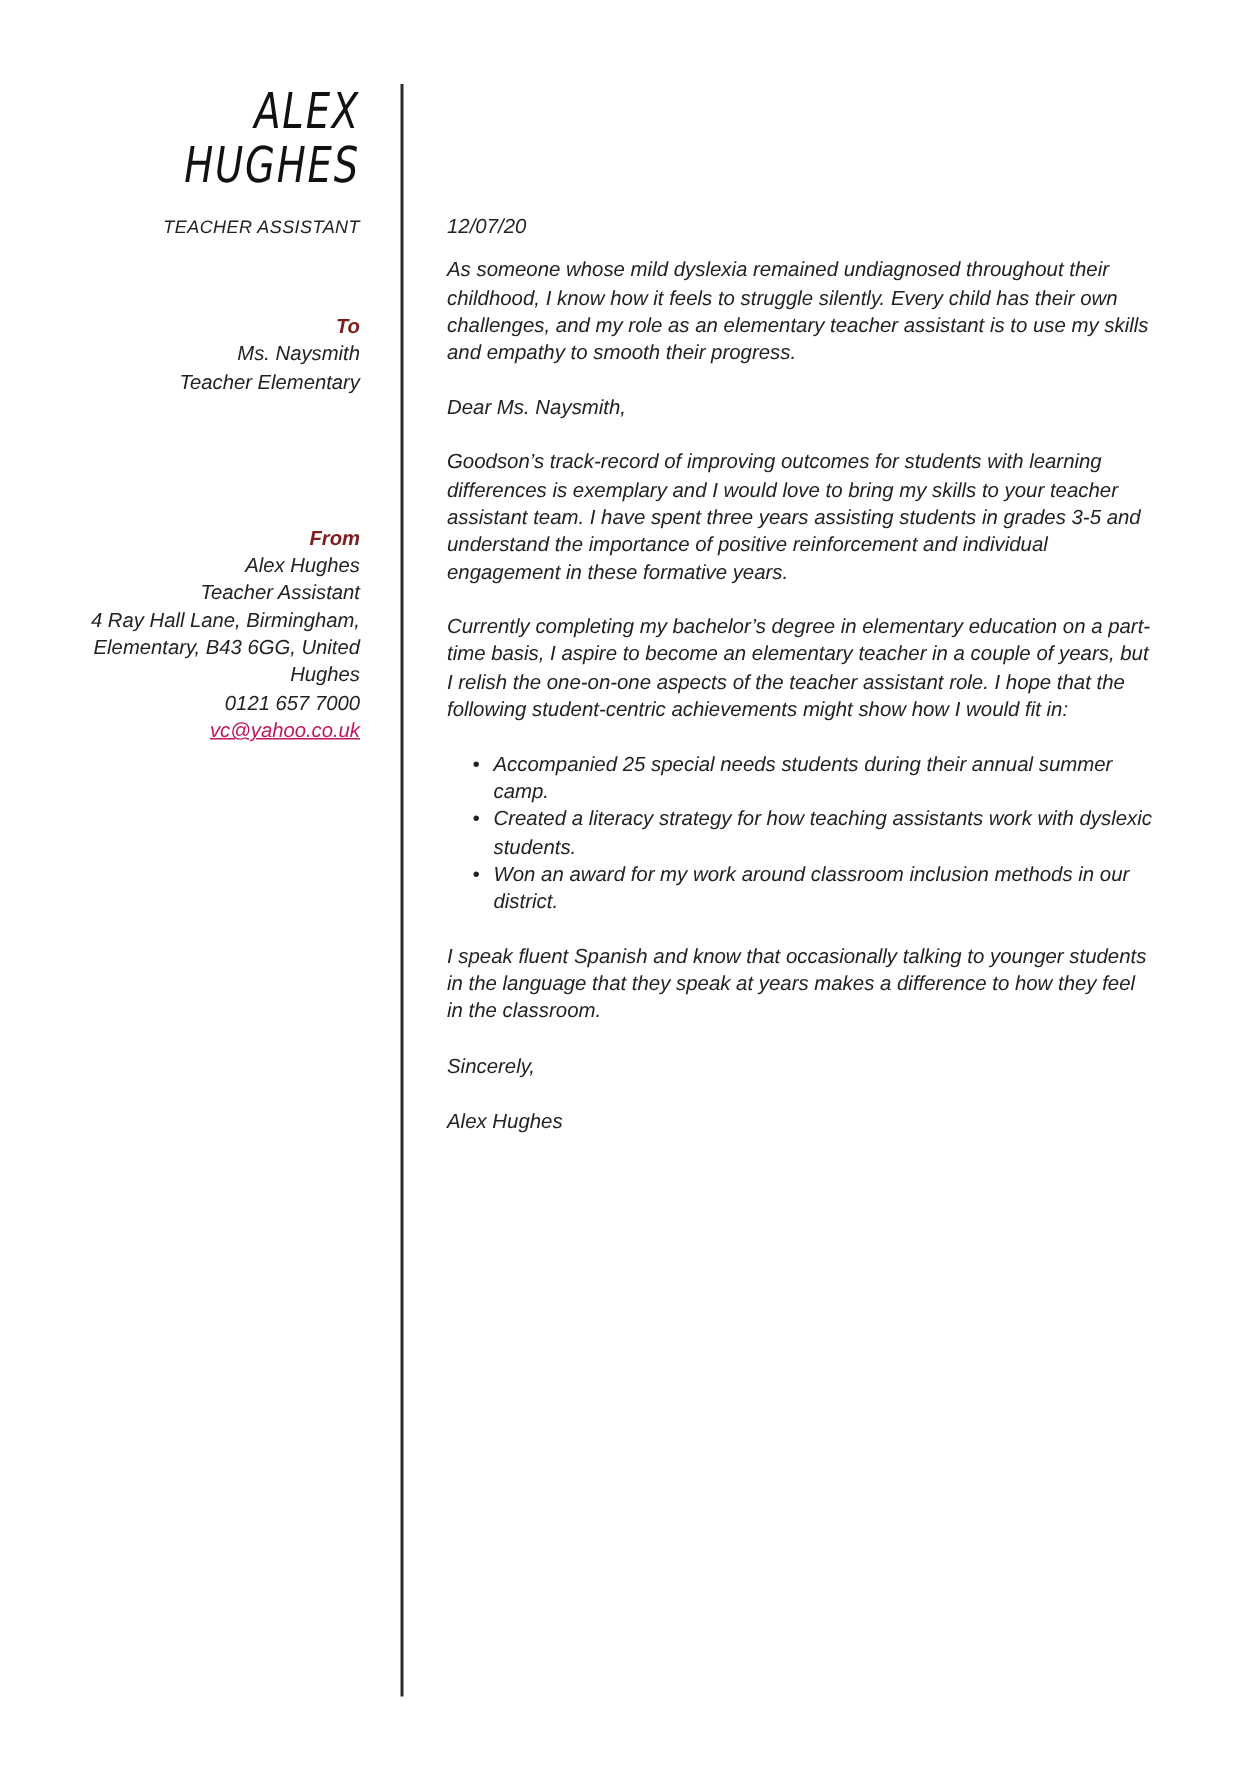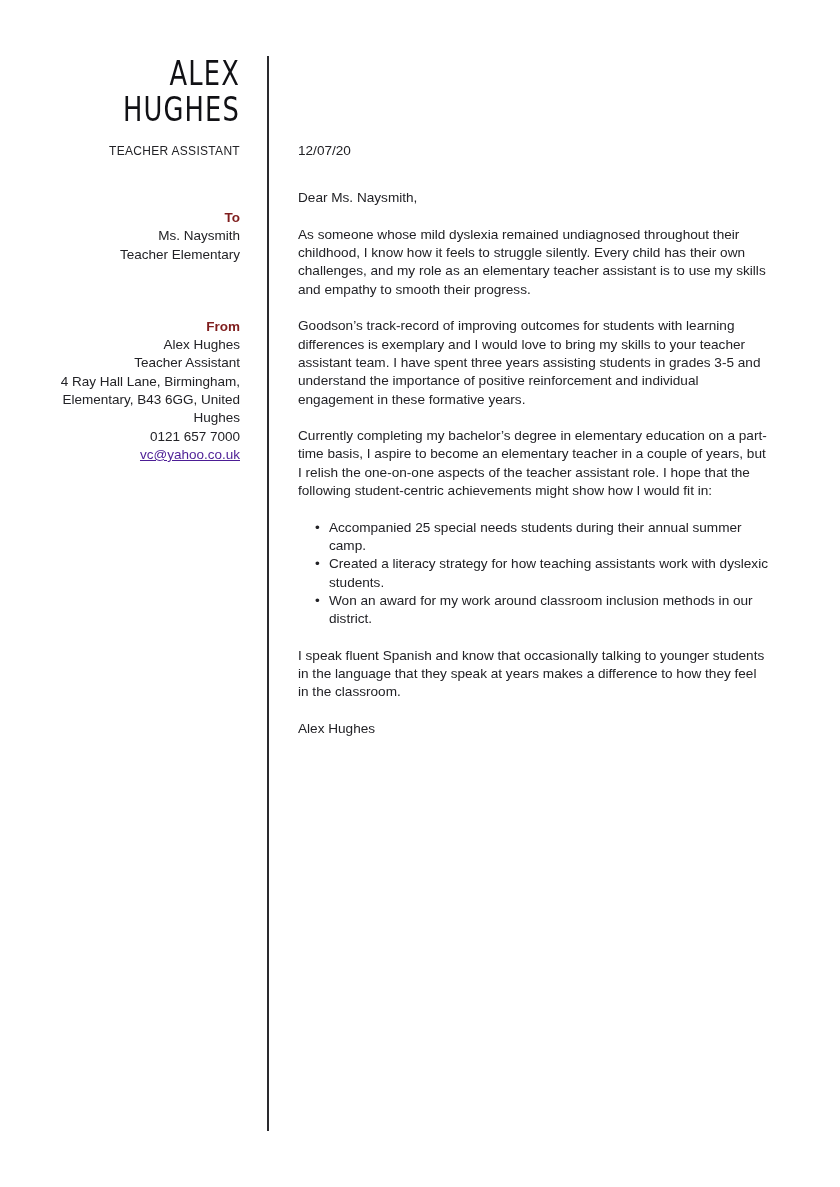--- a/index.html
+++ b/index.html
@@ -13,20 +13,21 @@
       position: relative;
       overflow: hidden;
       color: #222226;
       font-family: "Liberation Sans", sans-serif;
     }
     .page {
       position: absolute;
       left: 0; top: 0;
       width: 735px;
       height: 1187px;
+      font-style: italic;
     }
     
     .sidebar {
       position: absolute;
       left: 40px;
       top: 56px;
       width: 200px;
       text-align: right;
     }
     .name {
@@ -50,27 +51,27 @@
       letter-spacing: 0.3px;
       color: #222226;
       text-transform: uppercase;
     }
     .block {
       font-size: 13.5px;
       line-height: 18.3px;
       color: #222226;
     }
     .block-to { margin-top: 51px; }
-    .block-from { margin-top: 54px; }
+    .block-from { margin-top: 86px; }
     .block-heading {
       font-weight: bold;
       color: #7f1d1d;
     }
     .block a {
-      color: #4c1d95;
+      color: #be185d;
       text-decoration: underline;
     }
 
     
     .divider {
       position: absolute;
       left: 267px;
       top: 56px;
       width: 2px;
       height: 1075px;
@@ -83,21 +84,21 @@
       left: 298px;
       top: 142px;
       width: 470px;
       font-size: 13.6px;
       line-height: 18.3px;
       color: #222226;
     }
     .letter p {
       margin: 0 0 18.3px 0;
     }
-    .letter .date { margin-bottom: 29px; }
+    .letter .date { margin-bottom: 11px; }
     .letter ul {
       margin: 0 0 18.3px 0;
       padding-left: 31px;
       list-style: none;
     }
     .letter li {
       position: relative;
       padding-left: 0;
     }
     .letter li .bullet {
@@ -133,37 +134,38 @@
       <div>Hughes</div>
       <div>0121 657 7000</div>
       <div><a>vc@yahoo.co.uk</a></div>
     </div>
   </aside>
 
   <div class="divider"></div>
 
   <main class="letter">
     <p class="date">12/07/20</p>
+    <p>As someone whose mild dyslexia remained undiagnosed throughout their childhood, I know how it feels to struggle silently. Every child has their own challenges, and my role as an elementary teacher assistant is to use my skills and empathy to smooth their progress.</p>
     <p>Dear Ms. Naysmith,</p>
-    <p>As someone whose mild dyslexia remained undiagnosed throughout their childhood, I know how it feels to struggle silently. Every child has their own challenges, and my role as an elementary teacher assistant is to use my skills and empathy to smooth their progress.</p>
     <p>Goodson’s track-record of improving outcomes for students with learning differences is exemplary and I would love to bring my skills to your teacher assistant team. I have spent three years assisting students in grades 3-5 and understand the importance of positive reinforcement and individual engagement in these formative years.</p>
     <p>Currently completing my bachelor’s degree in elementary education on a part-time basis, I aspire to become an elementary teacher in a couple of years, but I relish the one-on-one aspects of the teacher assistant role. I hope that the following student-centric achievements might show how I would fit in:</p>
 
     <ul>
       <li>
         <span class="bullet">•</span>
         <span>Accompanied 25 special needs students during their annual summer camp.</span>
       </li>
       <li>
         <span class="bullet">•</span>
         <span>Created a literacy strategy for how teaching assistants work with dyslexic students.</span>
       </li>
       <li>
         <span class="bullet">•</span>
         <span>Won an award for my work around classroom inclusion methods in our district.</span>
       </li>
     </ul>
 
     <p>I speak fluent Spanish and know that occasionally talking to younger students in the language that they speak at years makes a difference to how they feel in the classroom.</p>
+    <p>Sincerely,</p>
     <p>Alex Hughes</p>
   </main>
 
 </div>
 
 </body></html>

